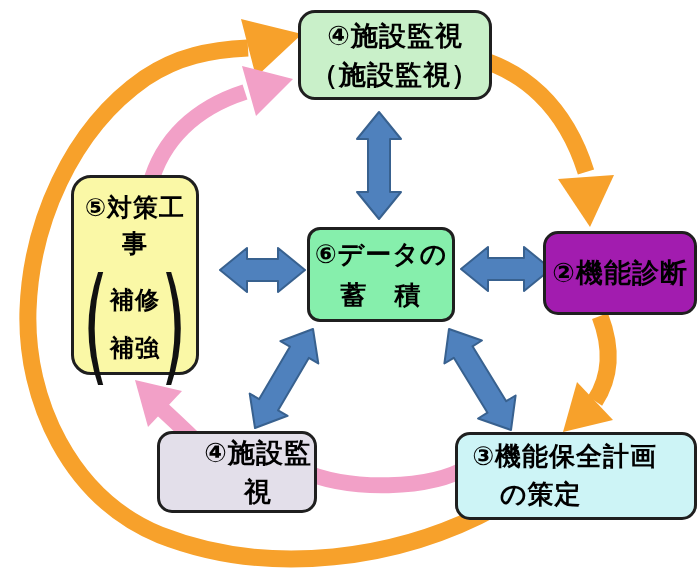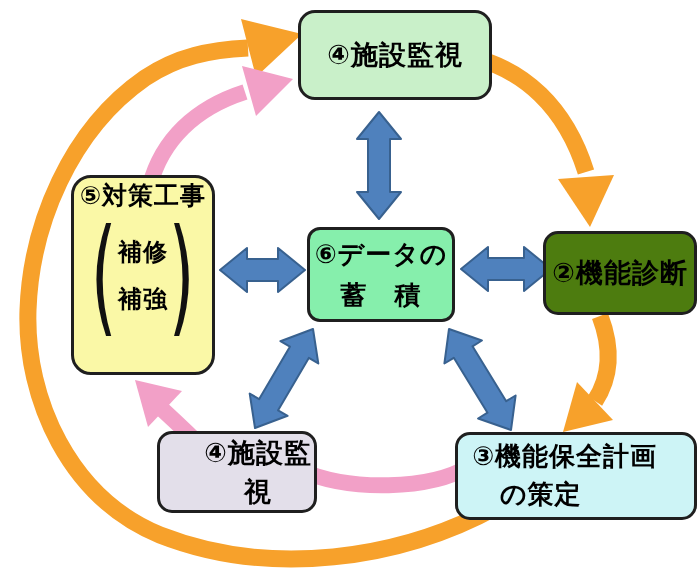--- a/index.html
+++ b/index.html
@@ -17,21 +17,21 @@
     border-radius:15px;
     display:flex;flex-direction:column;justify-content:center;align-items:center;
     font-weight:bold;color:var(--text,#000);
     letter-spacing:1px;line-height:1.45;text-align:center;
   }
   .box1{left:298px;top:10px;width:194px;height:90px;font-size:27px;border-radius:17px;}
   .box2{left:543px;top:231px;width:154px;height:84px;font-size:27px;}
   .box3{left:455px;top:432px;width:242px;height:88px;font-size:26px;align-items:flex-start;padding-left:14px;text-align:center;}
   .box3 .indent{margin-left:28px;}
   .box4{left:157px;top:431px;width:160px;height:82px;font-size:27px;padding-left:42px;}
-  .box5{left:71px;top:175px;width:144px;height:200px;font-size:25px;justify-content:flex-start;border-radius:20px;}
+  .box5{left:71px;top:175px;width:128px;height:200px;font-size:25px;justify-content:flex-start;padding-top:12px;border-radius:20px;}
   .box6{left:307px;top:227px;width:148px;height:95px;font-size:26px;line-height:1.55;border-radius:13px;}
   .paren-row{display:flex;align-items:center;justify-content:center;margin-top:2px;}
   .paren{
     font-size:120px;font-weight:400;line-height:1;
     transform:scaleX(.55) scaleY(1.05);display:inline-block;
     margin:0 -10px;color:#111;
   }
   .plist{display:flex;flex-direction:column;gap:14px;font-size:24px;line-height:1.4;}
 </style>
 </head>
@@ -53,23 +53,24 @@
       <polygon fill="#f2a0c7" points="293,79 256,116 242,66"></polygon>
       <polygon points="379,112 357,139 368,139 368,192 357,192 379,219 401,192 390,192 390,139 401,139" fill="#4f81bd" stroke="#38618f" stroke-width="2" stroke-linejoin="round"></polygon>
       <polygon points="220,270 247,292 247,281 278,281 278,292 305,270 278,248 278,259 247,259 247,248" fill="#4f81bd" stroke="#38618f" stroke-width="2" stroke-linejoin="round"></polygon>
       <polygon points="461,269 488,291 488,280 524,280 524,291 551,269 524,247 524,258 488,258 488,247" fill="#4f81bd" stroke="#38618f" stroke-width="2" stroke-linejoin="round"></polygon>
       <polygon points="313,329 280.4,341.2 289.9,346.7 259.2,399.1 249.7,393.6 255,428 287.6,415.8 278.1,410.3 308.8,357.9 318.3,363.4" fill="#4f81bd" stroke="#38618f" stroke-width="2" stroke-linejoin="round"></polygon>
       <polygon points="449,329 444.4,363.5 453.8,357.8 487.5,412.7 478.1,418.5 511,430 515.6,395.5 506.2,401.2 472.5,346.3 481.9,340.5" fill="#4f81bd" stroke="#38618f" stroke-width="2" stroke-linejoin="round"></polygon>
     </svg>
 
   <div class="box box1" style="background: rgb(201, 240, 201);">
     <div>④施設監視</div>
+    <div>（施設監視）</div>
   </div>
 
-  <div class="box box2" style="background: #4d7c0f; text-align: center;">
+  <div class="box box2" style="background: #a21caf; text-align: center;">
     <div>②機能診断</div>
   </div>
 
   <div class="box box3" style="background: rgb(205, 244, 246);">
     <div>③機能保全計画</div>
     <div class="indent">の策定</div>
   </div>
 
   <div class="box box4" style="background: rgb(227, 223, 234);">
     <div>④施設監視</div>

